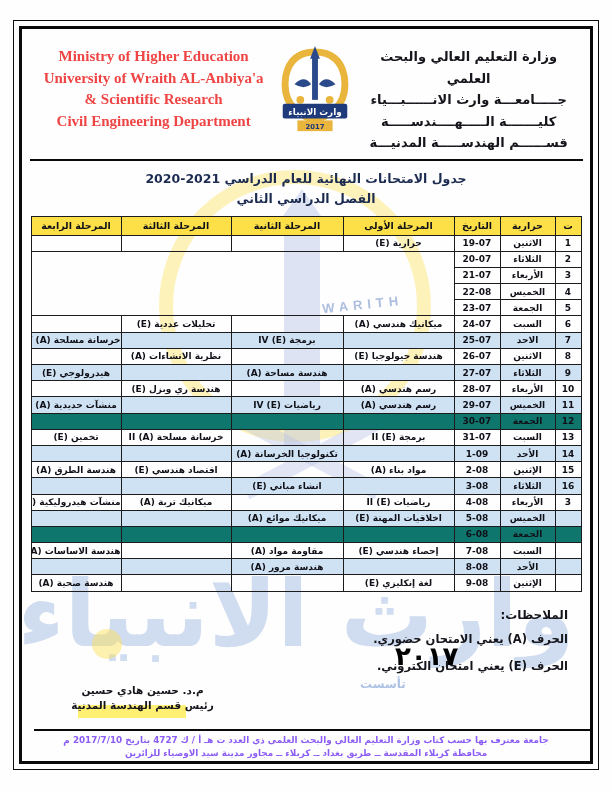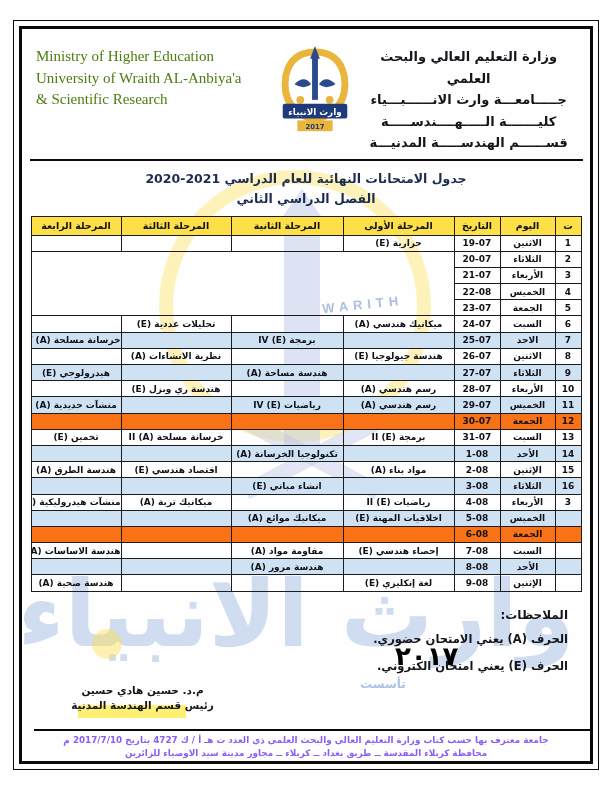--- a/index.html
+++ b/index.html
@@ -37,42 +37,42 @@
   .wm-goldblob1 { position:absolute; left:56px; top:676px; width:108px; height:13px;
                   background:#ffe100; opacity:.55; }
   .wm-goldblob2 { position:absolute; left:120px; top:450px; width:82px; height:13px;
                   background:#ffe14d; opacity:.4; }
   .wm-goldblob3 { position:absolute; left:70px; top:600px; width:30px; height:30px;
                   border-radius:50%; background:#ffdf4f; opacity:.45; }
 
   
   .hdr { display:flex; justify-content:space-between; align-items:flex-start;
          padding:13px 12px 0 14px; }
-  .hdr-en { width:242px; font-family:"Liberation Serif", serif; font-weight:normal;
-            font-size:15px; line-height:21.5px; color:#4d7c0f; padding-top:4px; }
+  .hdr-en { width:242px; font-family:"Liberation Serif", serif; font-weight:bold;
+            font-size:15px; line-height:21.5px; color:#ef4444; padding-top:4px;text-align:center; }
   .hdr-logo { width:88px; height:100px; flex:0 0 auto; margin-top:2px; }
   .hdr-ar { width:225px; direction:rtl; text-align:center; font-weight:bold;
             font-size:13px; line-height:21.5px; color:#15151c; padding-top:4px; }
   .hdr-rule { margin:5px auto 0; width:553px; height:0; border-top:2.5px solid #0a0a0a; }
 
   
   .title-block { text-align:center; margin-top:8px; direction:rtl; }
   .title-line { font-size:12.5px; font-weight:bold; color:#1c2b50; line-height:20px; }
 
   
   table.sched { border-collapse:collapse; margin:7px auto 0; width:550px;
                 direction:rtl; table-layout:fixed; background:transparent; }
   table.sched th, table.sched td { border:1px solid #1c1c1c; font-weight:bold;
                 text-align:center; vertical-align:middle; overflow:hidden;
                 white-space:nowrap; color:#101018; }
   table.sched th { height:19px; font-size:9.5px; background:#fde047; }
   table.sched td { height:16.2px; font-size:9px; }
   tr.bg-white td { background:transparent; }
   tr.bg-blue  td { background:#cfe2f3; }
-  tr.bg-yellow td { background:#f97316; }
+  tr.bg-yellow td { background:#0f766e; }
   td.merged { background:transparent !important; }
 
   
   .notes { direction:rtl; text-align:right; margin:16px 22px 0 0; color:#15151c; }
   .notes-heading { font-size:12px; font-weight:bold; margin-bottom:10px; }
   .note-line { font-size:11.5px; font-weight:bold; margin-bottom:13px; }
 
   
   .signature { position:absolute; left:38px; top:655px; width:165px; text-align:center;
                direction:rtl; color:#15151c; }
@@ -108,20 +108,21 @@
         <div class="wm-goldblob3"></div>
       </div>
 
       <div class="content">
 
         <div class="hdr">
           <div class="hdr-en">
             <div>Ministry of Higher Education</div>
             <div>University of Wraith AL-Anbiya'a</div>
             <div>&amp; Scientific Research</div>
+            <div>Civil Engineering Department</div>
           </div>
           <div class="hdr-logo">
             <svg viewBox="0 0 90 100" width="88" height="100">
               <path d="M45,7 Q70,7 75,32 Q80,66 45,77 Q10,66 15,32 Q20,7 45,7 Z" fill="#ffffff" stroke="#e9b53c" stroke-width="7"></path>
               <polygon points="45,1 40,14 50,14" fill="#2b4a8b"></polygon>
               <rect x="42" y="12" width="6" height="44" fill="#2b4a8b"></rect>
               <path d="M24,40 Q34,30 41,40 Q34,46 24,40 Z" fill="#2b4a8b"></path>
               <path d="M66,40 Q56,30 49,40 Q56,46 66,40 Z" fill="#2b4a8b"></path>
               <circle cx="30" cy="56" r="4" fill="#e9b53c"></circle>
               <circle cx="60" cy="56" r="4" fill="#e9b53c"></circle>
@@ -151,21 +152,21 @@
               <col style="width:55px">
               <col style="width:46px">
             <col style="width:111px">
               <col style="width:112px">
               <col style="width:110px">
               <col style="width:90px">
           </colgroup>
           <thead>
             <tr>
                 <th>ت</th>
-                <th>اليوم</th>
+                <th>حرارية</th>
                 <th>التاريخ</th>
                 <th>المرحلة الأولى</th>
                 <th>المرحلة الثانية</th>
                 <th>المرحلة الثالثة</th>
                 <th>المرحلة الرابعة</th>
               </tr>
           </thead>
           <tbody>
               <tr class="bg-white">
                 <td>1</td>
@@ -265,21 +266,21 @@
                 <td>السبت</td>
                 <td>31-07</td>
                 <td>برمجة II (E)</td>
                 <td></td>
                 <td>خرسانة مسلحة II (A)</td>
                 <td>تخمين (E)</td>
               </tr>
               <tr class="bg-blue">
                 <td>14</td>
                 <td>الأحد</td>
-                <td>1-08</td>
+                <td>1-09</td>
                 <td></td>
                 <td>تكنولوجيا الخرسانة (A)</td>
                 <td></td>
                 <td></td>
               </tr>
               <tr class="bg-white">
                 <td>15</td>
                 <td>الإثنين</td>
                 <td>2-08</td>
                 <td>مواد بناء (A)</td>

